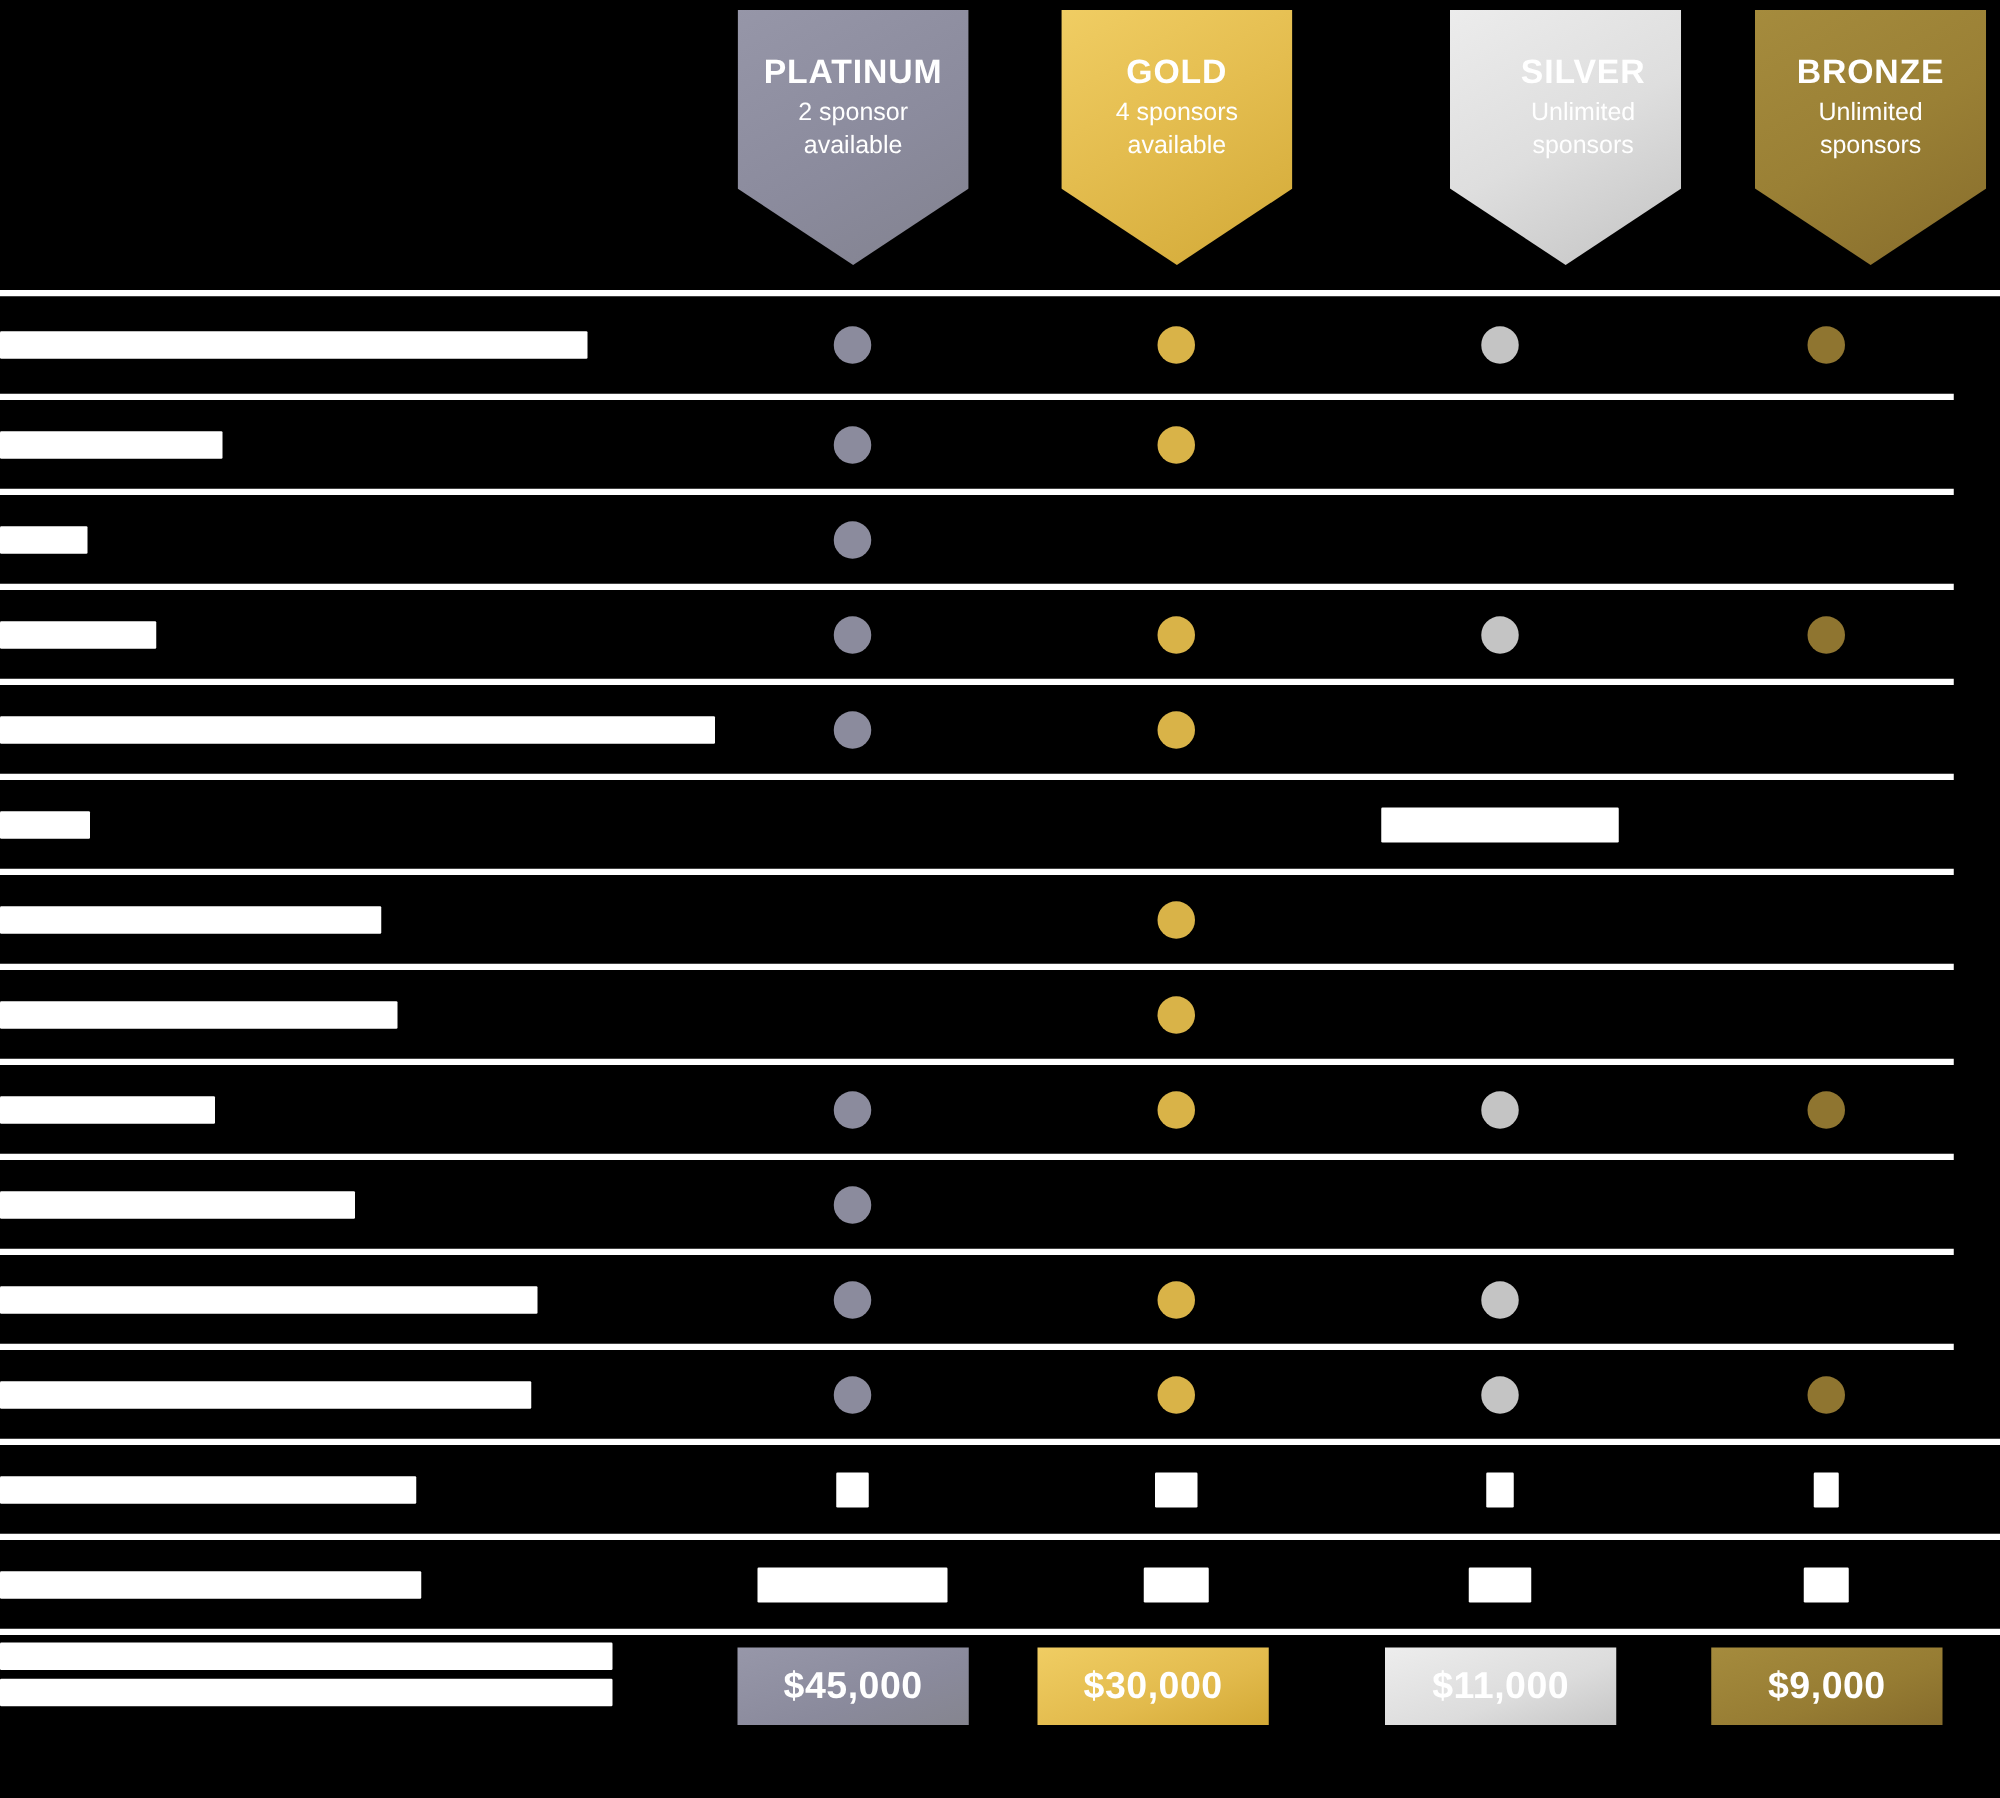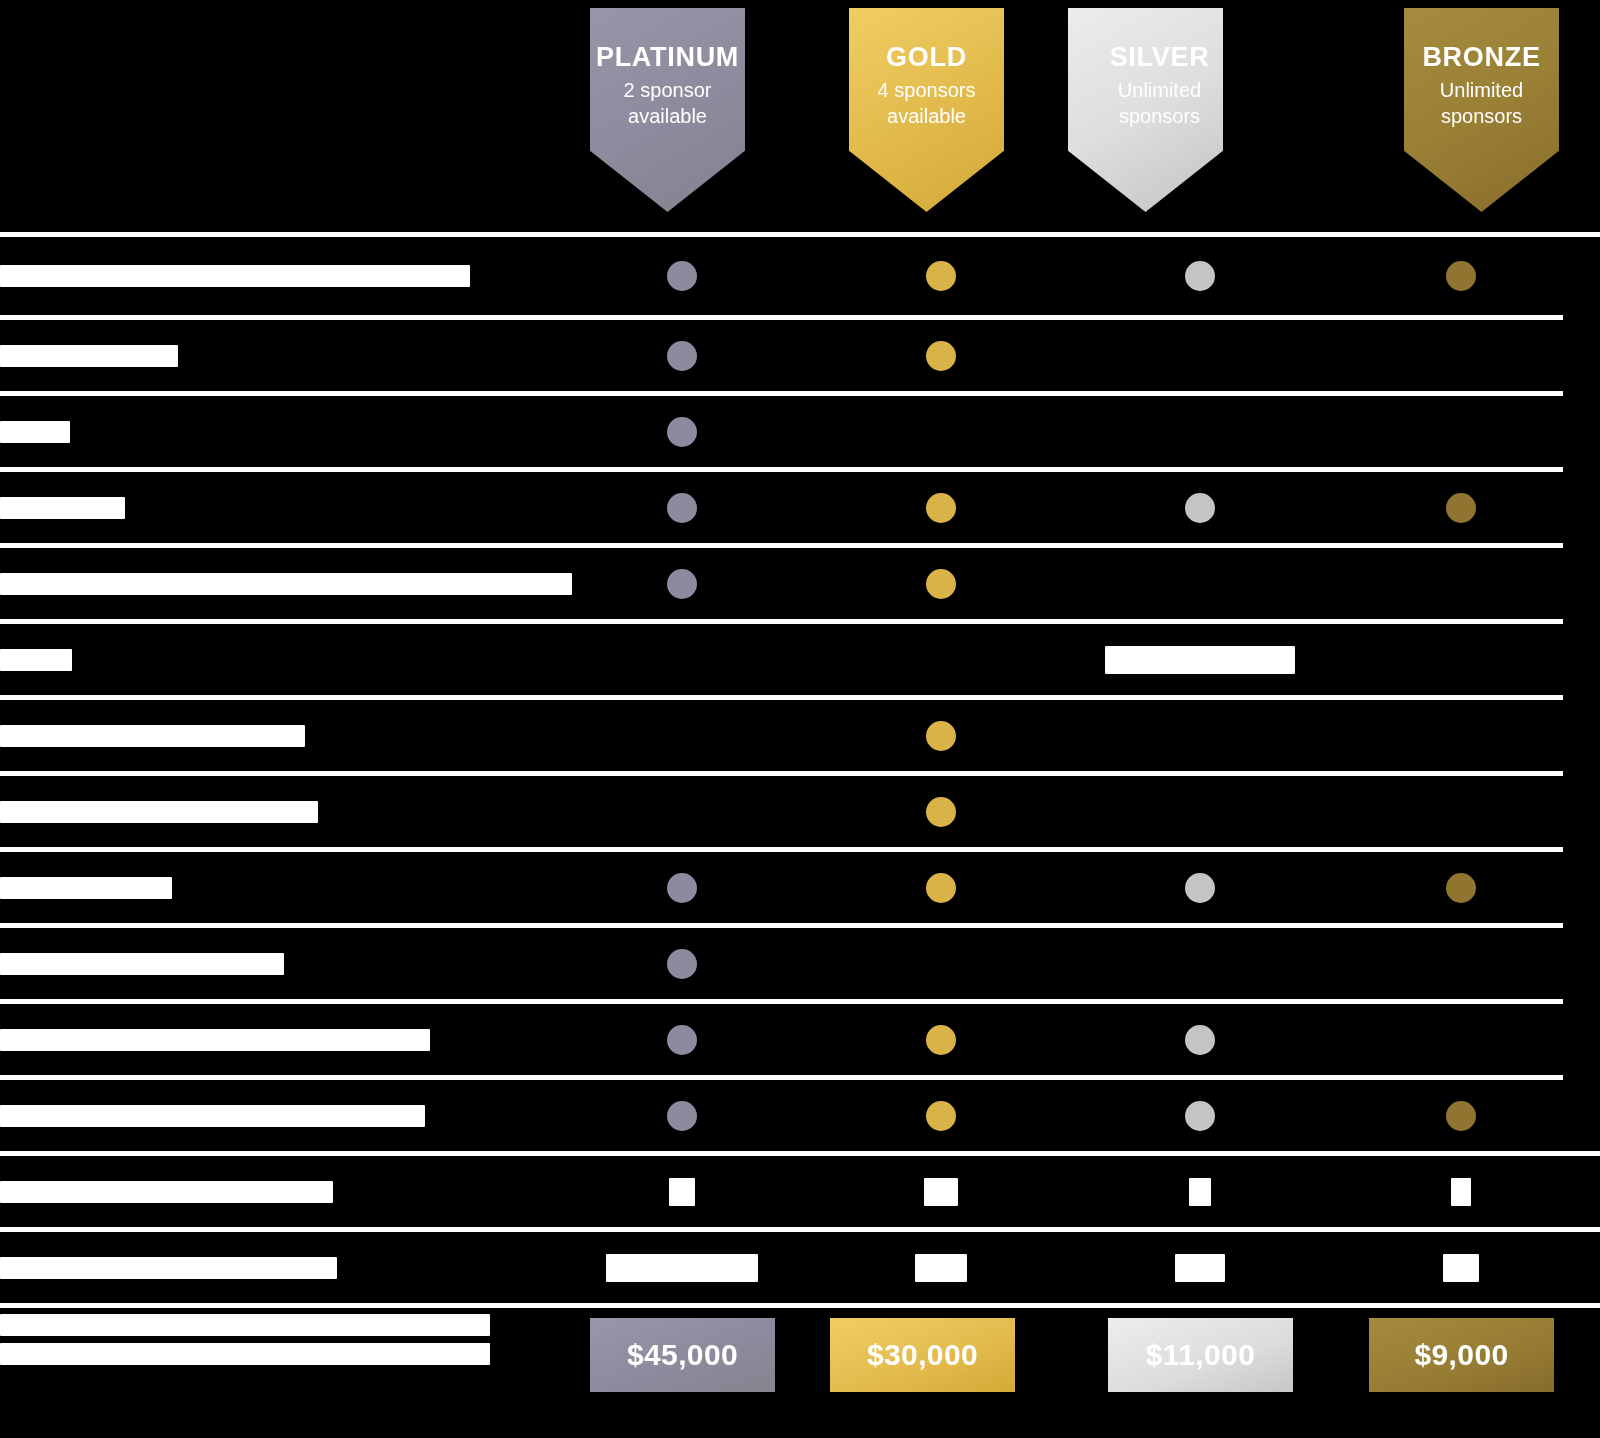--- a/index.html
+++ b/index.html
@@ -24,21 +24,21 @@
   #header-banners {
     position: absolute;
     left: 0; top: 0;
     width: 1600px;
     height: 232px;
   }
 
   .banner {
     position: absolute;
     top: 8px;
-    width: 155px;
+    width: 185px;
     height: 204px;
     -webkit-clip-path: polygon(0 0, 100% 0, 100% 70%, 50% 100%, 0 70%);
     clip-path: polygon(0 0, 100% 0, 100% 70%, 50% 100%, 0 70%);
     display: flex;
     flex-direction: column;
     align-items: center;
     padding-top: 34px;
   }
 
   .banner-title {
@@ -54,21 +54,21 @@
     font-size: 20px;
     font-weight: 400;
     color: #ffffff;
     line-height: 1.28;
     text-align: center;
     margin-top: 6px;
   }
 
   .banner.platinum { left: 590px; background: linear-gradient(150deg, #9696a8 0%, #8b8b9d 55%, #82828f 100%); }
   .banner.gold     { left: 849px; background: linear-gradient(150deg, #f0cd63 0%, #e4bd4f 45%, #d2a937 100%); }
-  .banner.silver   { left: 1068px; background: linear-gradient(150deg, #ececec 0%, #dedede 50%, #c3c3c3 100%); padding-left: 28px; }
+  .banner.silver   { left: 1160px; background: linear-gradient(150deg, #ececec 0%, #dedede 50%, #c3c3c3 100%); padding-left: 28px; }
   .banner.bronze   { left: 1369px; background: linear-gradient(150deg, #a58b3d 0%, #9a8035 50%, #876d2c 100%); margin-left: 35px; }
 
   
   #rows { position: absolute; left: 0; top: 232px; width: 1600px; }
 
   .sep {
     height: 5px;
     background: #ffffff;
     width: 1563px;
   }
@@ -144,21 +144,21 @@
     position: absolute;
     left: 0;
     top: 14px;
     width: 560px;
   }
 
   .price-box {
     position: absolute;
     top: 18px;
     width: 185px;
-    height: 74px;
+    height: 62px;
     display: flex;
     align-items: center;
     justify-content: center;
     font-size: 30px;
     font-weight: bold;
     color: #ffffff;
     letter-spacing: 0.4px;
   }
   .price-box.platinum { left: 590px;  background: linear-gradient(160deg, #9797a9 0%, #8a8a9c 60%, #85858f 100%); }
   .price-box.gold     { left: 830px;  background: linear-gradient(160deg, #f0cd63 0%, #e2ba4c 60%, #d3a936 100%); }

